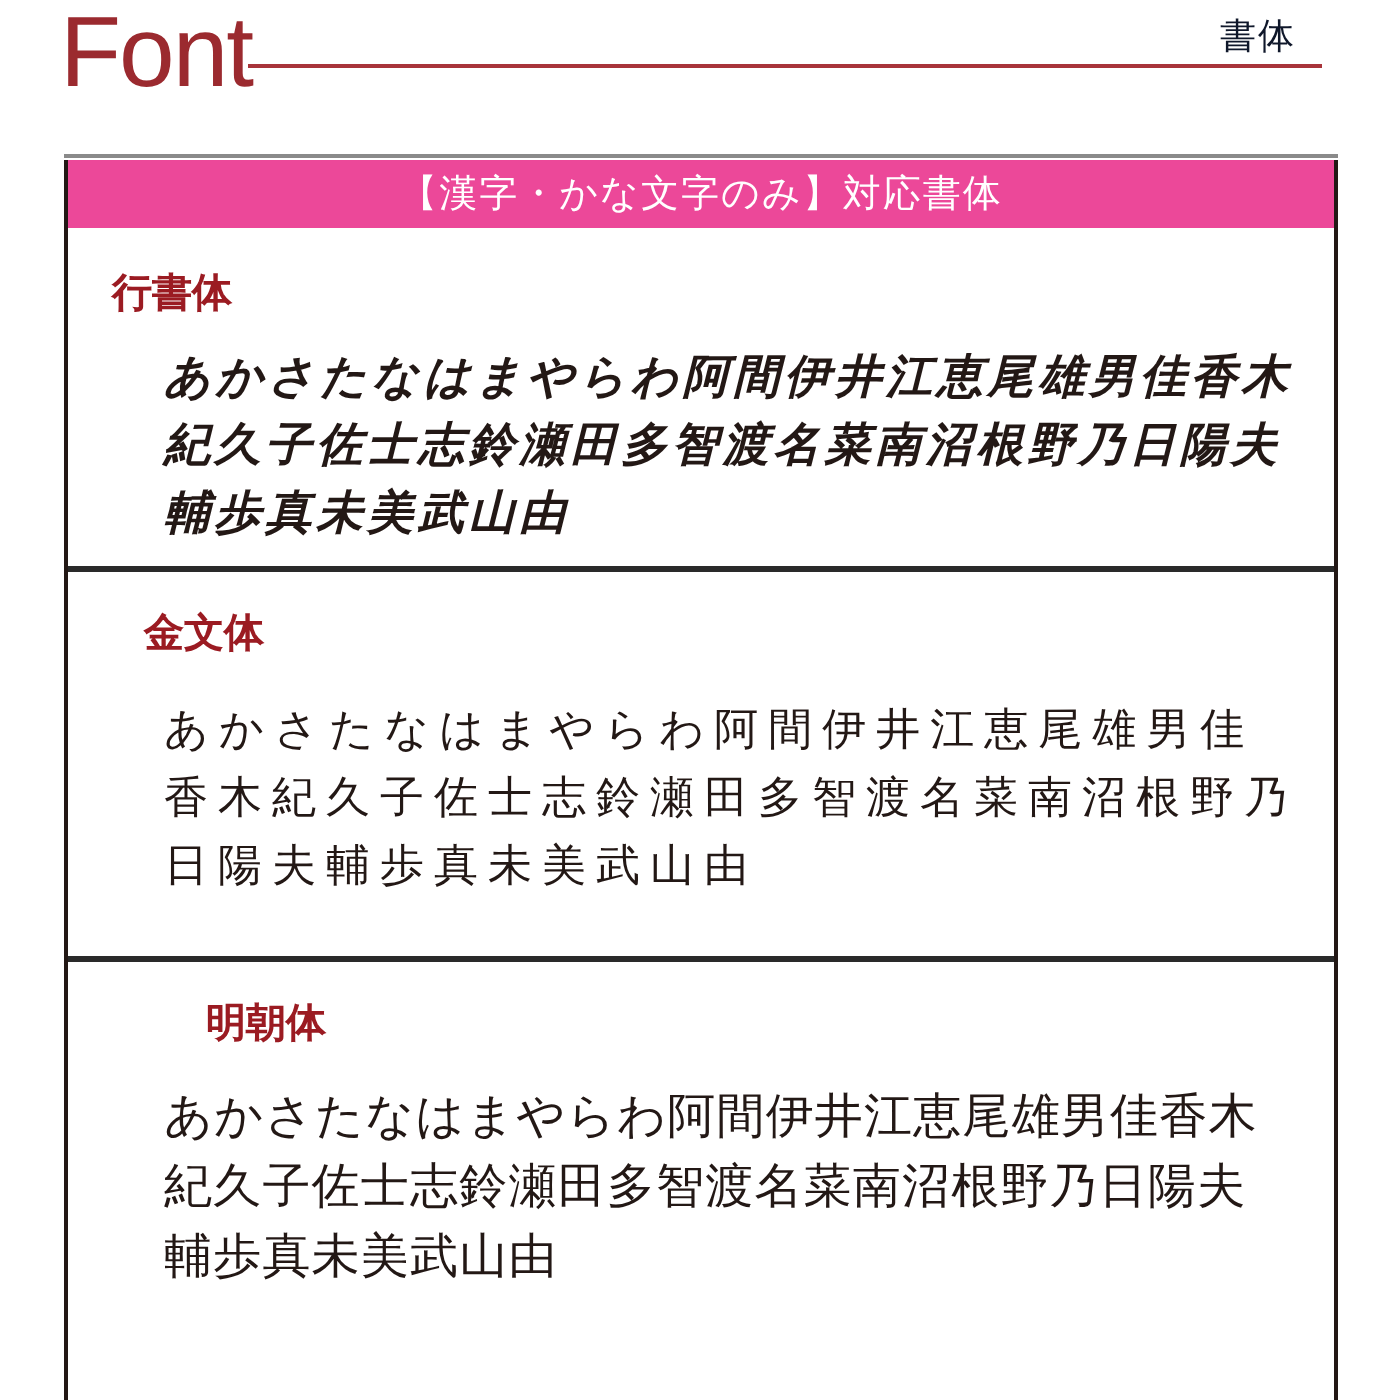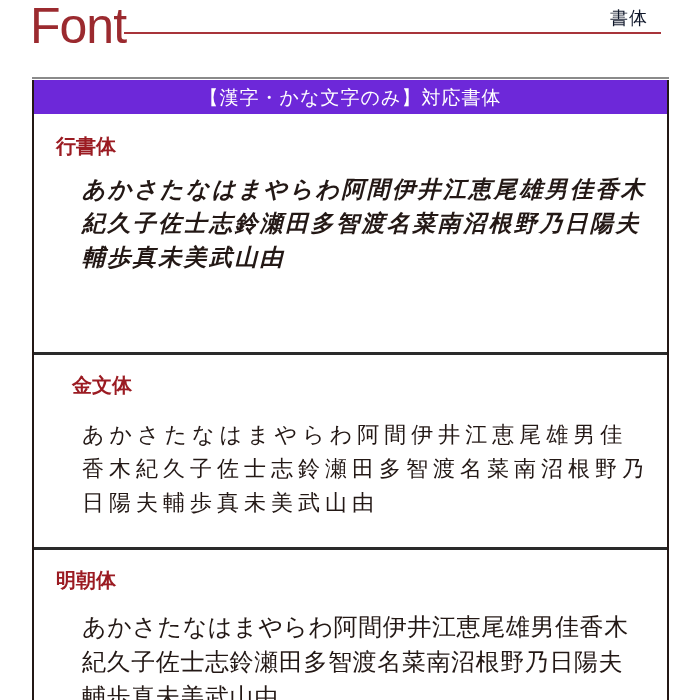--- a/index.html
+++ b/index.html
@@ -5,30 +5,30 @@
     html, body { margin: 0; padding: 0; background: #ffffff; }
     body { width: 700px; height: 700px; position: relative; overflow: hidden;
            font-family: "DejaVu Sans", "Liberation Sans", sans-serif; color: #231815; }
     .title { position: absolute; left: 30px; top: -4px; font-family: "Liberation Sans", "DejaVu Sans", sans-serif;
              font-size: 50px; font-weight: 300; color: #9b2a2f; letter-spacing: -1px; line-height: 60px; }
     .title-rule { position: absolute; left: 124px; top: 32px; width: 537px; height: 2px; background: #a8343a; }
     .sub { position: absolute; left: 610px; top: 6px; font-size: 18px; color: #0f172a; letter-spacing: 1px; }
     .top-gray { position: absolute; left: 32px; top: 77px; width: 637px; height: 2px; background: #8a8a8a; }
     .box { position: absolute; left: 32px; top: 80px; width: 633px; height: 630px;
            border-left: 2px solid #231815; border-right: 2px solid #231815; }
-    .head { height: 34px; background: #6d28d9; color: #ffffff; text-align: center;
+    .head { height: 34px; background: #ec4899; color: #ffffff; text-align: center;
             font-size: 19px; line-height: 34px; letter-spacing: 1px; }
     .section { position: relative; border-bottom: 3px solid #2a2a2a; box-sizing: border-box; }
-    .s1 { height: 241px; }
+    .s1 { height: 172px; }
     .s2 { height: 195px; }
     .s3 { height: 200px; border-bottom: none; }
     .sec-label { position: absolute; left: 22px; font-size: 20px; font-weight: bold; color: #9b1b22; }
     .s1 .sec-label { top: 19px; }
     .s2 .sec-label { top: 17px; margin-left: 16px; }
-    .s3 .sec-label { top: 17px; }
+    .s3 .sec-label { top: 17px; margin-left: 47px; }
     .sample { position: absolute; left: 48px; width: 570px; word-break: break-all; }
     .s1 .sample { top: 58px; font-family: "DejaVu Serif", "Liberation Serif", serif; font-weight: bold;
                   font-size: 23px; line-height: 34px; letter-spacing: 2.4px; font-style: italic; }
     .s2 .sample { top: 63px; font-family: "DejaVu Sans", sans-serif; font-weight: 300;
                   font-size: 22px; line-height: 34px; letter-spacing: 5px; }
     .s3 .sample { top: 60px; font-family: "DejaVu Serif", "Liberation Serif", serif; font-weight: normal;
                   font-size: 24px; line-height: 35px; letter-spacing: 0.6px; width: 560px; }
   </style>
 </head>
 <body>

